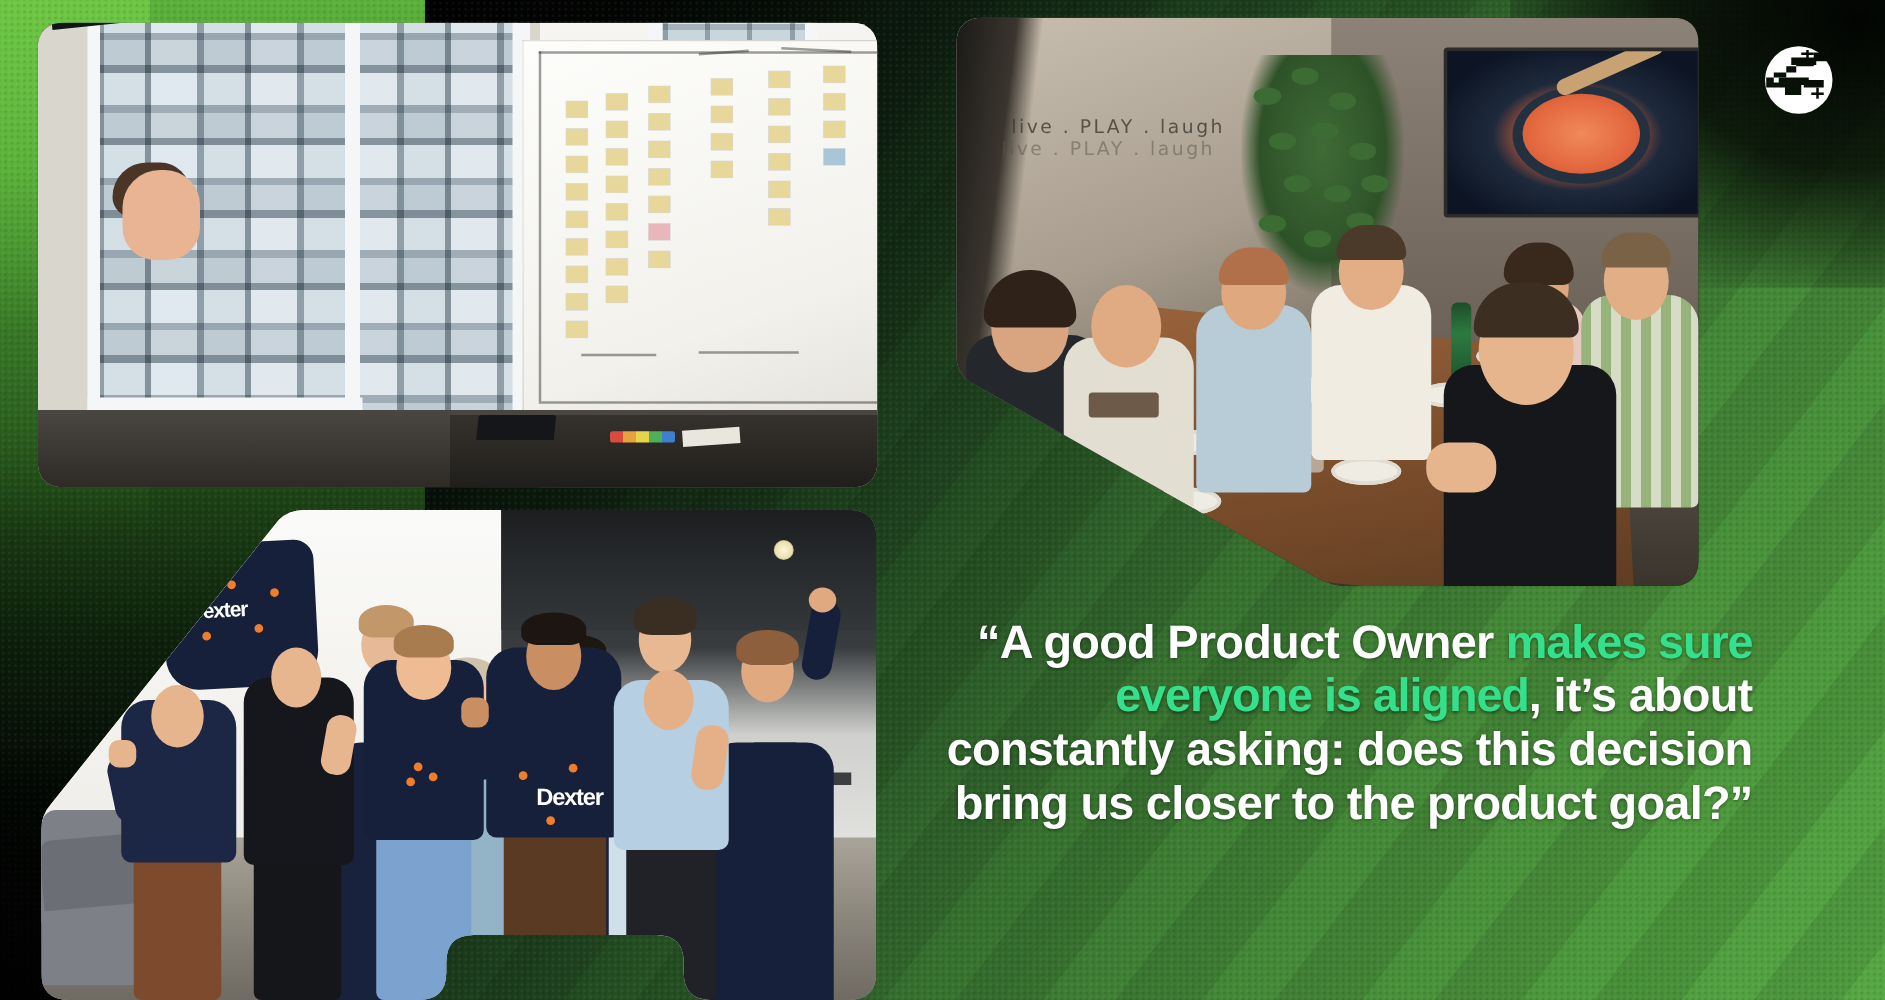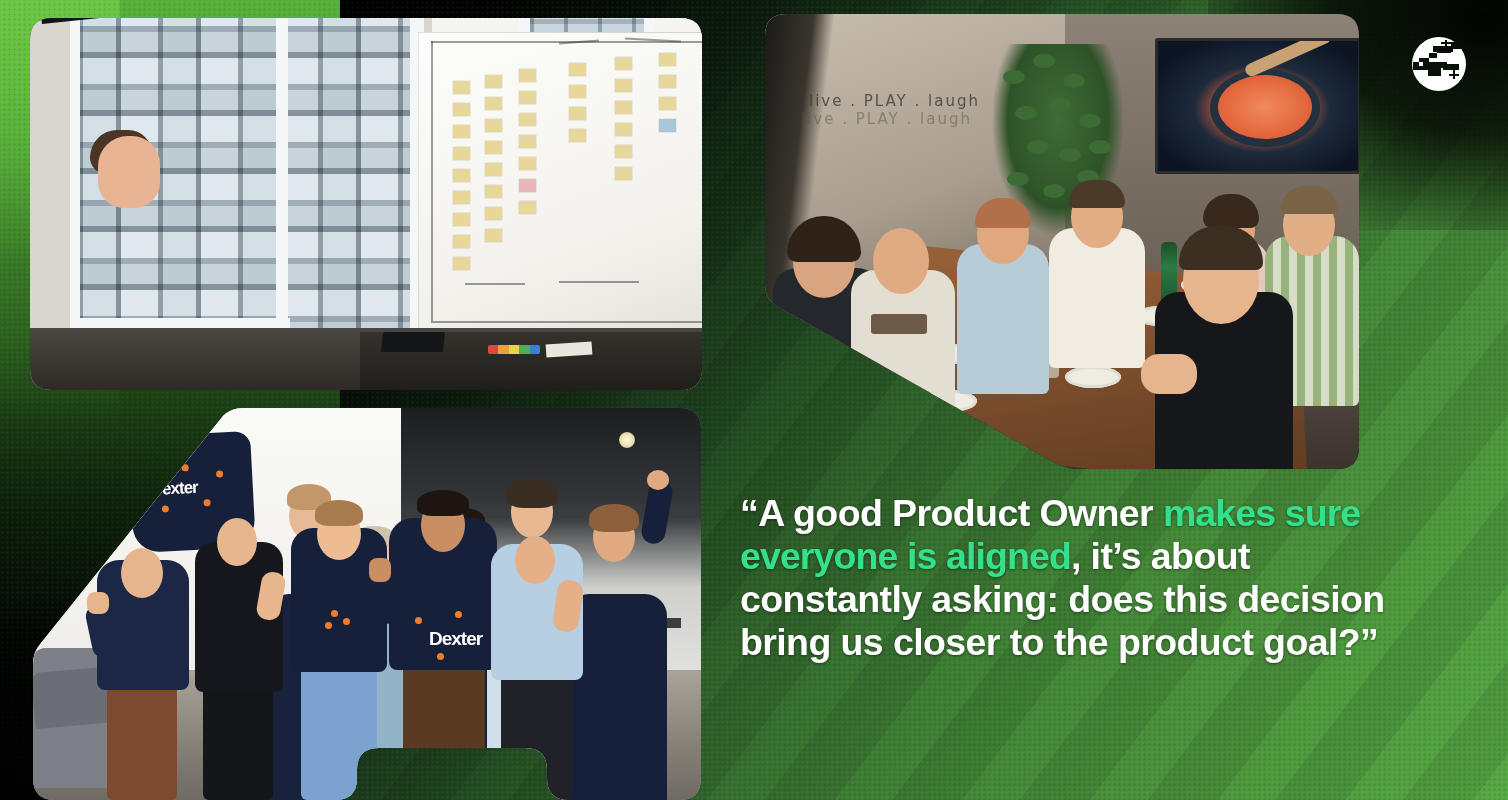--- a/index.html
+++ b/index.html
@@ -250,21 +250,21 @@
   .tm-p{ position:absolute; bottom:0; }
   .tm-head{ position:absolute; border-radius:50%; }
   .tm-hair{ position:absolute; border-radius:50% 50% 30% 30%; }
   .tm-body{ position:absolute; bottom:0; border-radius:22px 22px 0 0; }
   .tm-legs{ position:absolute; bottom:0; }
 
   
   #quote-block{
     position:absolute;
     left:740px; top:492px; width:662px;
-    text-align:left;
+    text-align:right;
   }
   #quote-text{
     color:#ffffff;
     font-family:"Liberation Sans", sans-serif;
     font-weight:600;
     font-size:37.5px;
     line-height:43px;
     letter-spacing:-0.6px;
     text-shadow:0 1px 3px rgba(0,0,0,0.45);
   }

